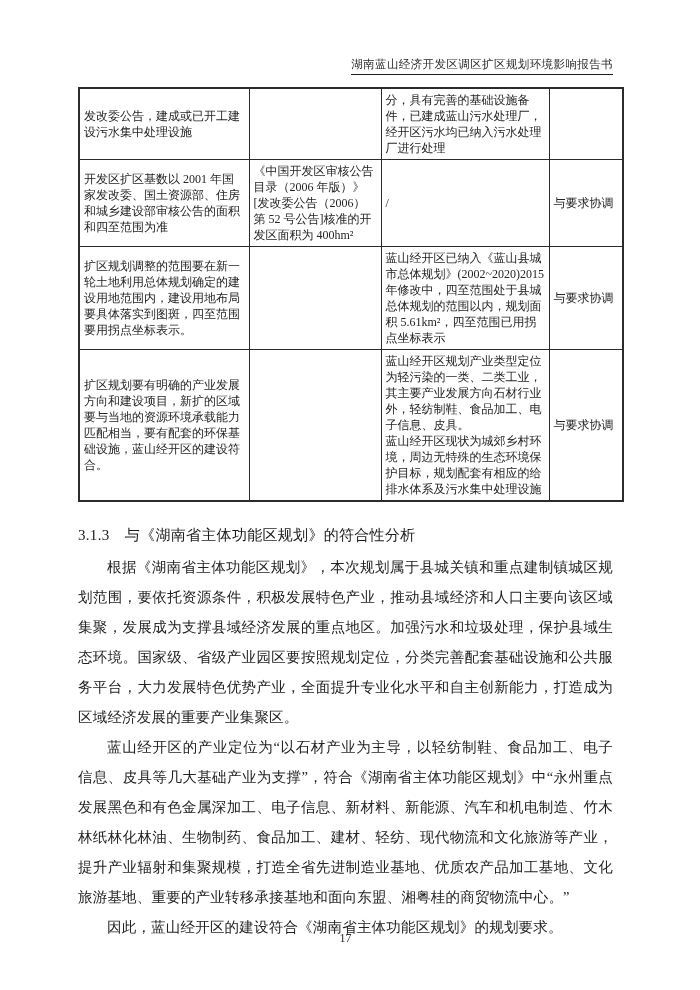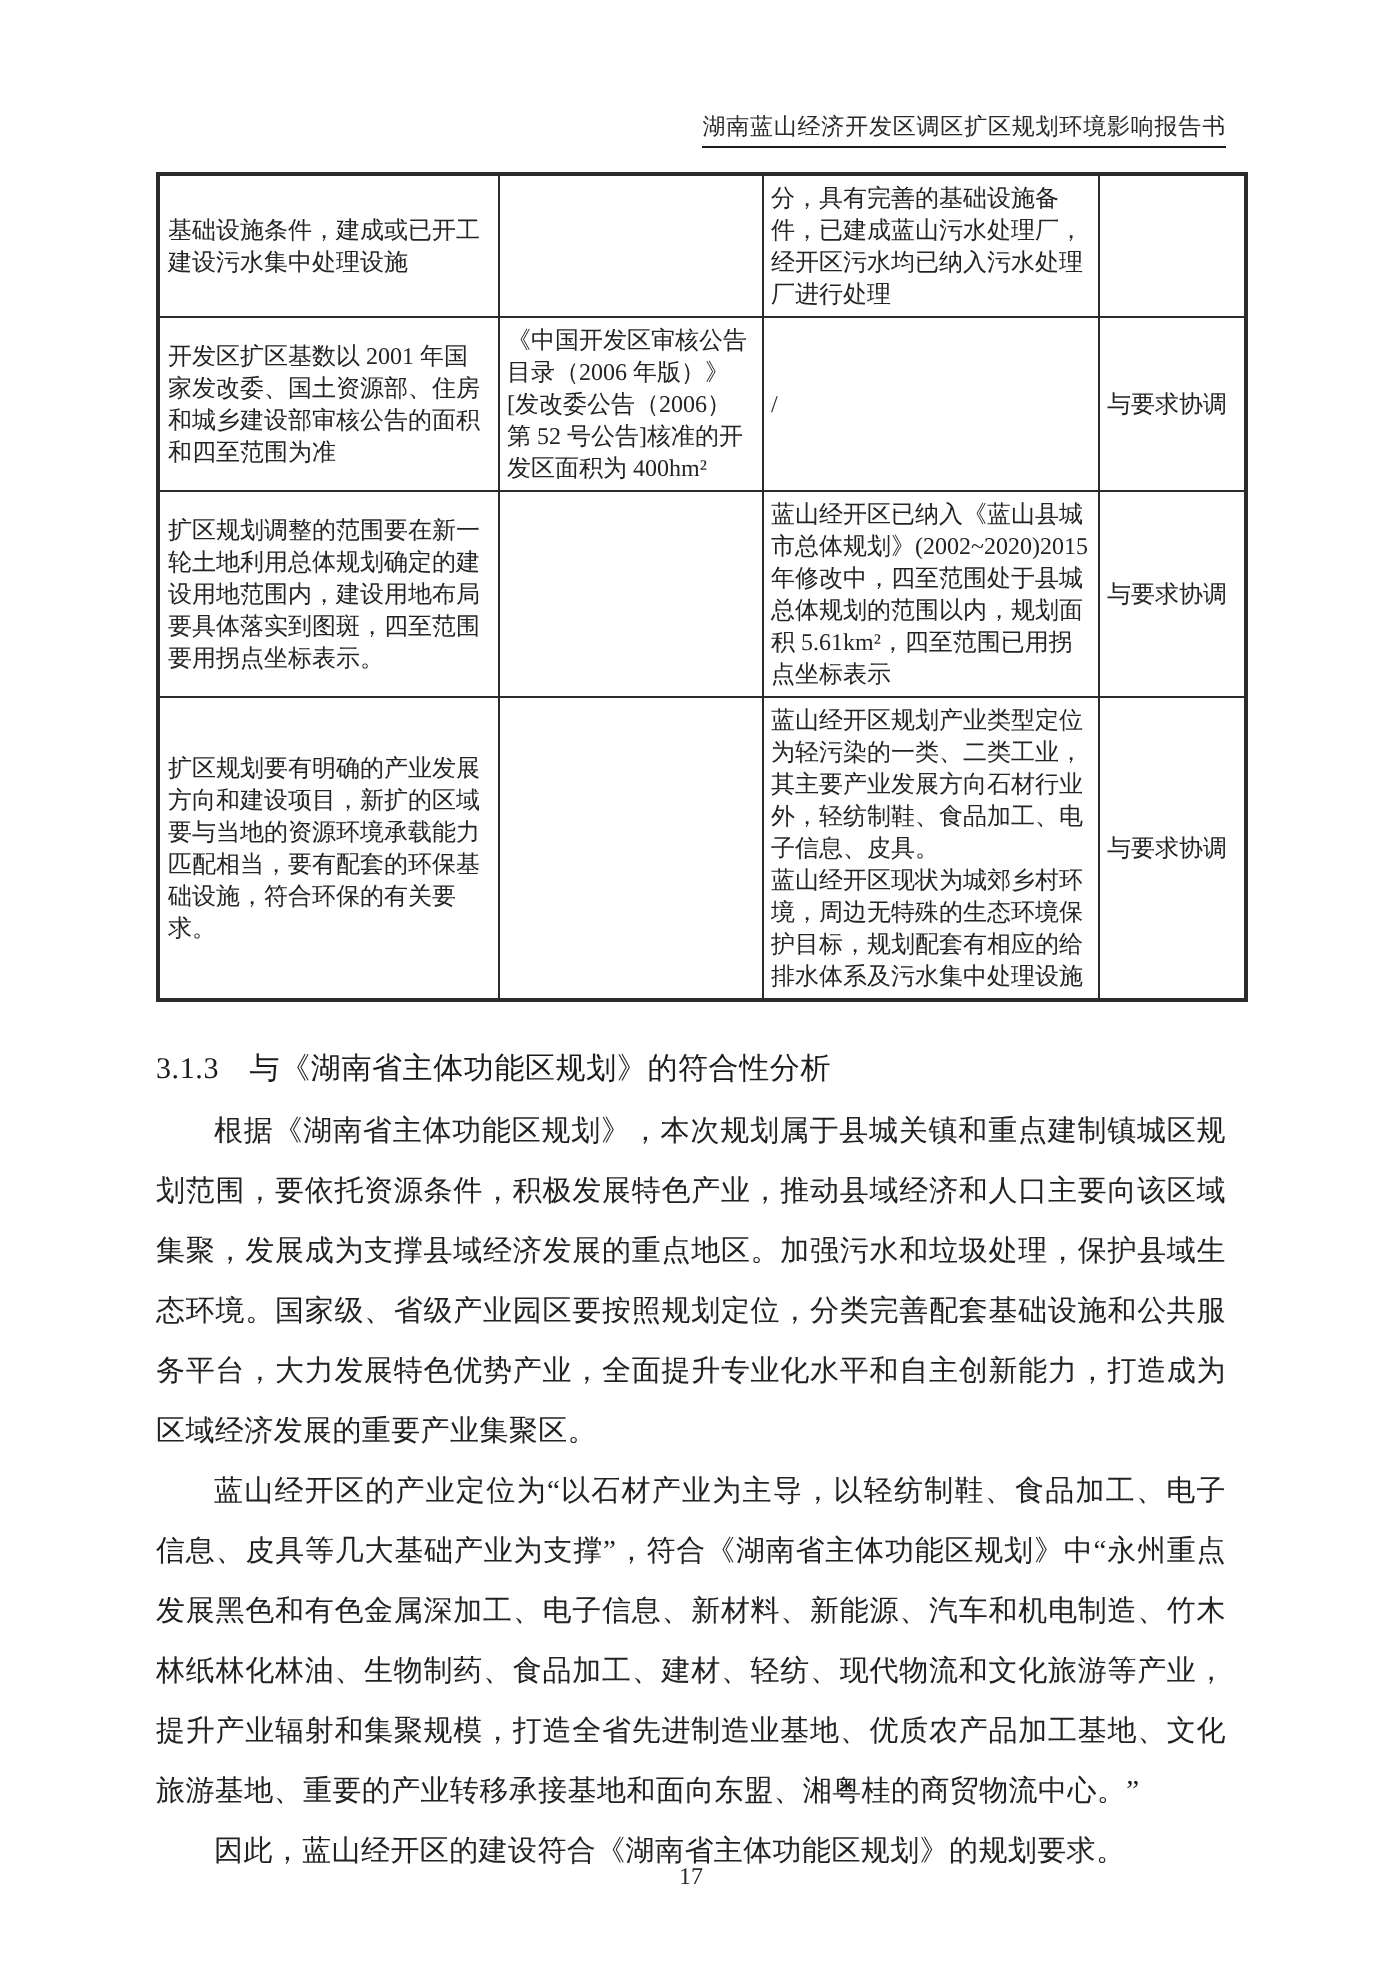--- a/index.html
+++ b/index.html
@@ -91,39 +91,39 @@
 
   <table class="doc-table">
     <colgroup>
       <col style="width:170px">
       <col style="width:132px">
       <col style="width:168px">
       <col style="width:74px">
     </colgroup>
     <tbody>
         <tr>
-          <td>基础设施条件，建成或已开工建设污水集中处理设施</td>
+          <td>发改委公告，建成或已开工建设污水集中处理设施</td>
           <td></td>
           <td>分，具有完善的基础设施备件，已建成蓝山污水处理厂，经开区污水均已纳入污水处理厂进行处理</td>
           <td></td>
         </tr>
         <tr>
           <td>开发区扩区基数以 2001 年国家发改委、国土资源部、住房和城乡建设部审核公告的面积和四至范围为准</td>
           <td>《中国开发区审核公告目录（2006 年版）》[发改委公告（2006）第 52 号公告]核准的开发区面积为 400hm²</td>
           <td>/</td>
           <td>与要求协调</td>
         </tr>
         <tr>
           <td>扩区规划调整的范围要在新一轮土地利用总体规划确定的建设用地范围内，建设用地布局要具体落实到图斑，四至范围要用拐点坐标表示。</td>
           <td></td>
           <td>蓝山经开区已纳入《蓝山县城市总体规划》(2002~2020)2015 年修改中，四至范围处于县城总体规划的范围以内，规划面积 5.61km²，四至范围已用拐点坐标表示</td>
           <td>与要求协调</td>
         </tr>
         <tr>
-          <td>扩区规划要有明确的产业发展方向和建设项目，新扩的区域要与当地的资源环境承载能力匹配相当，要有配套的环保基础设施，符合环保的有关要求。</td>
+          <td>扩区规划要有明确的产业发展方向和建设项目，新扩的区域要与当地的资源环境承载能力匹配相当，要有配套的环保基础设施，蓝山经开区的建设符合。</td>
           <td></td>
           <td>蓝山经开区规划产业类型定位为轻污染的一类、二类工业，其主要产业发展方向石材行业外，轻纺制鞋、食品加工、电子信息、皮具。
 蓝山经开区现状为城郊乡村环境，周边无特殊的生态环境保护目标，规划配套有相应的给排水体系及污水集中处理设施</td>
           <td>与要求协调</td>
         </tr>
       </tbody>
   </table>
 
   <h3 class="section-heading">3.1.3　与《湖南省主体功能区规划》的符合性分析</h3>
 

